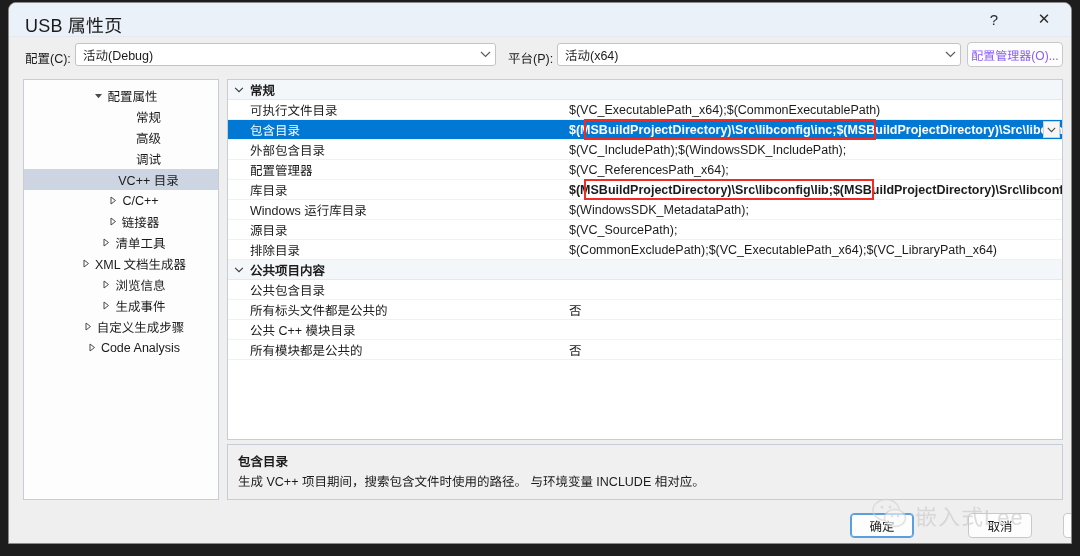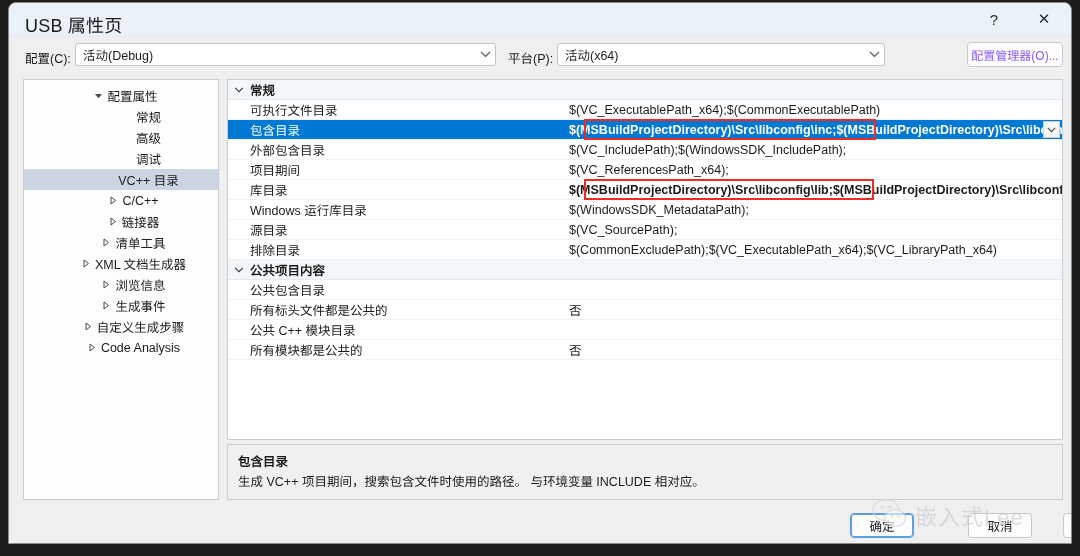--- a/index.html
+++ b/index.html
@@ -99,21 +99,21 @@
     align-items: center;
     justify-content: center;
     color: #5c5c5c;
     flex: 0 0 20px;
   }
   .chev svg { display: block; }
 
   #config-label   { left: 16px; }
   #config-combo   { left: 66px; width: 421px; }
   #platform-label { left: 499px; }
-  #platform-combo { left: 548px; width: 328px; }
+  #platform-combo { left: 548px; width: 404px; }
 
   #config-manager-button {
     position: absolute;
     left: 958px;
     top: 6px;
     width: 96px;
     height: 25px;
     background: #fdfdfd;
     border: 1px solid #c8c8c8;
     border-radius: 4px;
@@ -480,21 +480,21 @@
           <svg width="9" height="6" viewBox="0 0 11 7">
             <path d="M1 1 L5.5 5.5 L10 1" fill="none" stroke="currentColor" stroke-width="1.3"></path>
           </svg>
         </span>
       </div>
       <div class="grid-row">
         <span class="cell-name">外部包含目录</span>
         <span class="cell-value">$(VC_IncludePath);$(WindowsSDK_IncludePath);</span>
       </div>
       <div class="grid-row">
-        <span class="cell-name">项目期间</span>
+        <span class="cell-name">配置管理器</span>
         <span class="cell-value">$(VC_ReferencesPath_x64);</span>
       </div>
       <div class="grid-row">
         <span class="cell-name">库目录</span>
         <span class="cell-value bold">$(MSBuildProjectDirectory)\Src\libconfig\lib;$(MSBuildProjectDirectory)\Src\libconfig\lib;$(VC_LibraryPath_x64);</span>
       </div>
       <div class="grid-row">
         <span class="cell-name">Windows 运行库目录</span>
         <span class="cell-value">$(WindowsSDK_MetadataPath);</span>
       </div>

